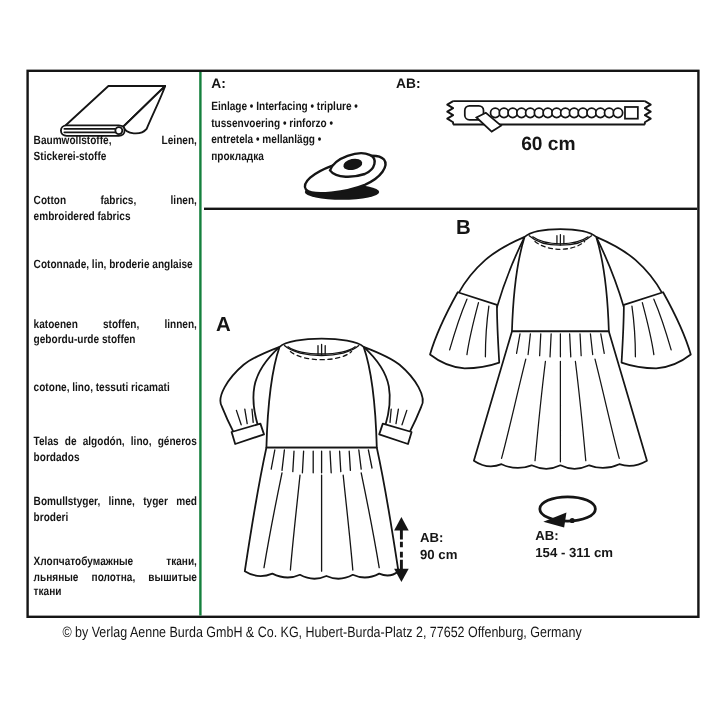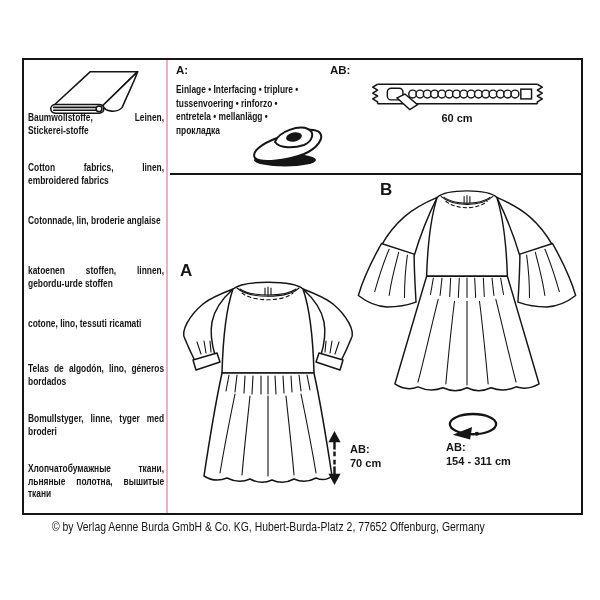--- a/index.html
+++ b/index.html
@@ -1,31 +1,31 @@
 <!DOCTYPE html>
 <html><head>
 <meta charset="utf-8">
 <style>
   html,body{margin:0;padding:0;background:#fff;}
   .sheet{position:relative;width:600px;height:600px;background:#fff;overflow:hidden;
          font-family:"Liberation Sans","DejaVu Sans",sans-serif;color:#151515;}
   .frame{position:absolute;left:22px;top:58px;width:561px;height:457px;
          border:2px solid #151515;box-sizing:border-box;}
   .leftcol{position:absolute;left:0;top:0;width:144px;height:100%;
-           border-right:2px solid #f9a8d4;box-sizing:border-box;}
+           border-right:2px solid #15803d;box-sizing:border-box;}
   .toppanel{position:absolute;left:146px;top:0;width:411px;height:115px;
             border-bottom:2px solid #151515;box-sizing:border-box;}
   .main{position:absolute;left:146px;top:115px;width:411px;height:338px;}
   .fab{position:absolute;left:4px;margin:0;width:162px;font-size:10px;line-height:12.5px;
        font-weight:700;text-align:justify;transform:scaleX(0.84);transform-origin:0 0;}
   .lbl{position:absolute;font-size:11.5px;font-weight:700;}
   .interfacing{position:absolute;left:6px;top:23px;font-size:10px;font-weight:700;
                line-height:13.5px;white-space:nowrap;transform:scaleX(0.84);transform-origin:0 0;}
   .ziplen{position:absolute;left:192px;top:52px;width:190px;text-align:center;
-          font-size:11px;font-weight:700;}
+          font-size:16px;font-weight:700;}
   .viewlbl{position:absolute;font-size:17px;font-weight:700;}
   .meas{position:absolute;font-size:11px;font-weight:700;line-height:13.5px;white-space:nowrap;}
   .copyright{position:absolute;left:52px;top:520px;font-size:12.4px;font-weight:400;
              white-space:nowrap;letter-spacing:0px;transform:scaleX(0.84);transform-origin:0 0;}
   svg{position:absolute;display:block;}
 </style>
 </head>
 <body>
 
 <div class="sheet">
@@ -145,21 +145,21 @@
 
       <svg style="left:155px;top:255px;" width="19" height="56" viewBox="0 0 20 60">
         <path d="M10,12 V21" stroke="#151515" stroke-width="2.6"></path>
         <path d="M10,23 V39" stroke="#151515" stroke-width="2.6" stroke-dasharray="5,4"></path>
         <path d="M10,39 V48" stroke="#151515" stroke-width="2.6"></path>
         <path d="M10,1 L16.5,13 H3.5 Z" fill="#151515"></path>
         <path d="M10,59 L16.5,47 H3.5 Z" fill="#151515"></path>
       </svg>
       <div class="meas" style="left:180px;top:268px;">
         <div>AB:</div>
-        <div>70 cm</div>
+        <div>90 cm</div>
       </div>
 
       <svg style="left:276px;top:236px;" width="54" height="32" viewBox="0 0 56 32">
         <ellipse cx="28" cy="13" rx="24" ry="10.5" fill="none" stroke="#151515" stroke-width="2.4"></ellipse>
         <path d="M7,24 L27,16 L25,29 Z" fill="#151515"></path>
         <circle cx="32" cy="23" r="2.2" fill="#151515"></circle>
       </svg>
       <div class="meas" style="left:276px;top:266px;">
         <div>AB:</div>
         <div>154 - 311 cm</div>

